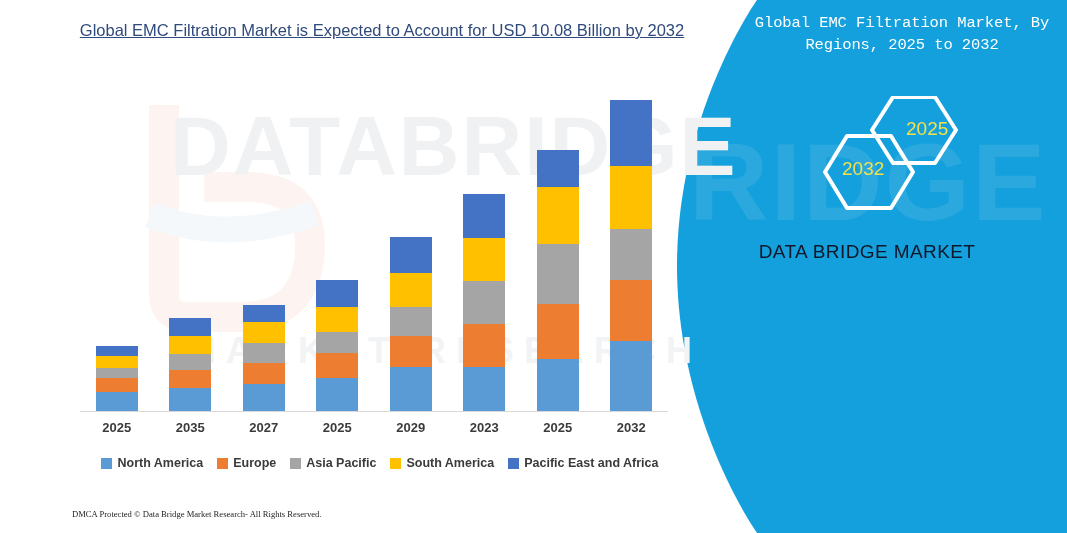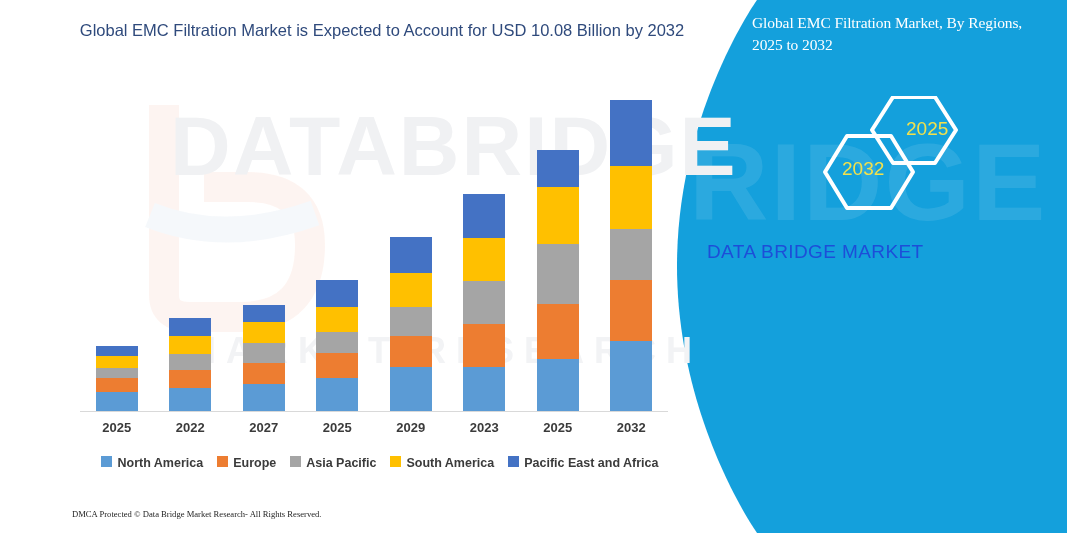--- a/index.html
+++ b/index.html
@@ -16,47 +16,48 @@
   .blue-panel {
     position:absolute; top:0; right:0; width:400px; height:533px;
     overflow:hidden; pointer-events:none;
   }
   .blue-panel svg { display:block; }
 
   .panel-content { position:absolute; top:0; right:0; width:400px; height:533px; }
 
   .panel-title {
     position:absolute; top:12px; left:85px; width:300px;
-    text-align:left; color:#ffffff; font-size:15.5px; line-height:1.45;
-    font-family:Liberation Serif, serif; letter-spacing:-0.1px;
+    text-align:center; color:#ffffff; font-size:15.5px; line-height:1.45;
+    font-family:Liberation Mono, monospace; letter-spacing:-0.1px;
   }
 
   .hexes { position:absolute; top:96px; left:0; width:400px; height:120px; }
   .hex-label {
     position:absolute; color:#f2e14c; font-size:19px; font-weight:400;
     font-family:"Liberation Sans", sans-serif;
   }
 
   .brand-lines {
-    position:absolute; top:238px; left:40px; width:320px; 
-    color:#1d4ed8; font-size:19px; line-height:1.45; letter-spacing:0.4px;
+    position:absolute; top:238px; left:40px; width:320px; text-align:center;
+    color:#0f172a; font-size:19px; line-height:1.45; letter-spacing:0.4px;
   }
 
   
   .panel-watermark {
     position:absolute; top:118px; left:22px; width:380px;
     font-size:110px; font-weight:700; color:rgba(255,255,255,0.10);
     letter-spacing:2px; white-space:nowrap; font-family:"Liberation Sans", sans-serif;
   }
 
   
   .chart-title {
     position:absolute; left:62px; top:18px; width:640px; text-align:center;
     color:#2f4a7c; font-size:16.5px; line-height:1.55;
     font-family:"Liberation Sans", sans-serif;
+    text-decoration:underline;
   }
 
   .watermark-text {
     position:absolute; left:170px; top:98px; width:620px;
     font-size:84px; font-weight:700; color:#f0f1f3;
     letter-spacing:2px; white-space:nowrap; z-index:1;
     font-family:"Liberation Sans", sans-serif;
   }
   .watermark-text2 {
     position:absolute; left:186px; top:330px; width:620px;
@@ -83,21 +84,21 @@
   }
   .xlabel {
     flex:1; text-align:center; font-size:13px; font-weight:700; color:#3b3b3b;
     font-family:"Liberation Sans", sans-serif;
   }
 
   .legend {
     position:absolute; left:80px; top:456px; width:600px;
     display:flex; justify-content:center; align-items:center; gap:14px; z-index:4;
   }
-  .legend-item { display:flex; align-items:flex-start; gap:5px; }
+  .legend-item { display:flex; align-items:center; gap:5px; }
   .legend-swatch { width:11px; height:11px; display:inline-block; }
   .legend-label { font-size:12.5px; font-weight:700; color:#3b3b3b;
                   font-family:"Liberation Sans", sans-serif; white-space:nowrap; }
 
   .footer { position:absolute; top:509px; left:0; width:700px; height:20px; z-index:4;padding-left:36px; }
   .footer-left {
     position:absolute; left:72px; top:0; font-size:8.6px; color:#1d1d1d;
     font-family:"Liberation Serif", serif;
   }
   .footer-right {
@@ -192,21 +193,21 @@
           <div class="seg" title="Asia Pacific 2032: 1.65" style="height: 50.9077px; background: rgb(165, 165, 165);"></div>
           <div class="seg" title="Europe 2032: 2" style="height: 61.7063px; background: rgb(237, 125, 49);"></div>
           <div class="seg" title="North America 2032: 2.26" style="height: 69.7282px; background: rgb(91, 155, 213);"></div>
         </div>
       </div>
     </div>
   <div class="axis-line"></div>
 
   <div class="xlabels" id="xlabels">
       <div class="xlabel">2025</div>
-      <div class="xlabel">2022</div>
+      <div class="xlabel">2035</div>
       <div class="xlabel">2027</div>
       <div class="xlabel">2025</div>
       <div class="xlabel">2029</div>
       <div class="xlabel">2023</div>
       <div class="xlabel">2025</div>
       <div class="xlabel">2032</div>
     </div>
 
   <div class="legend" id="legend">
       <div class="legend-item">

